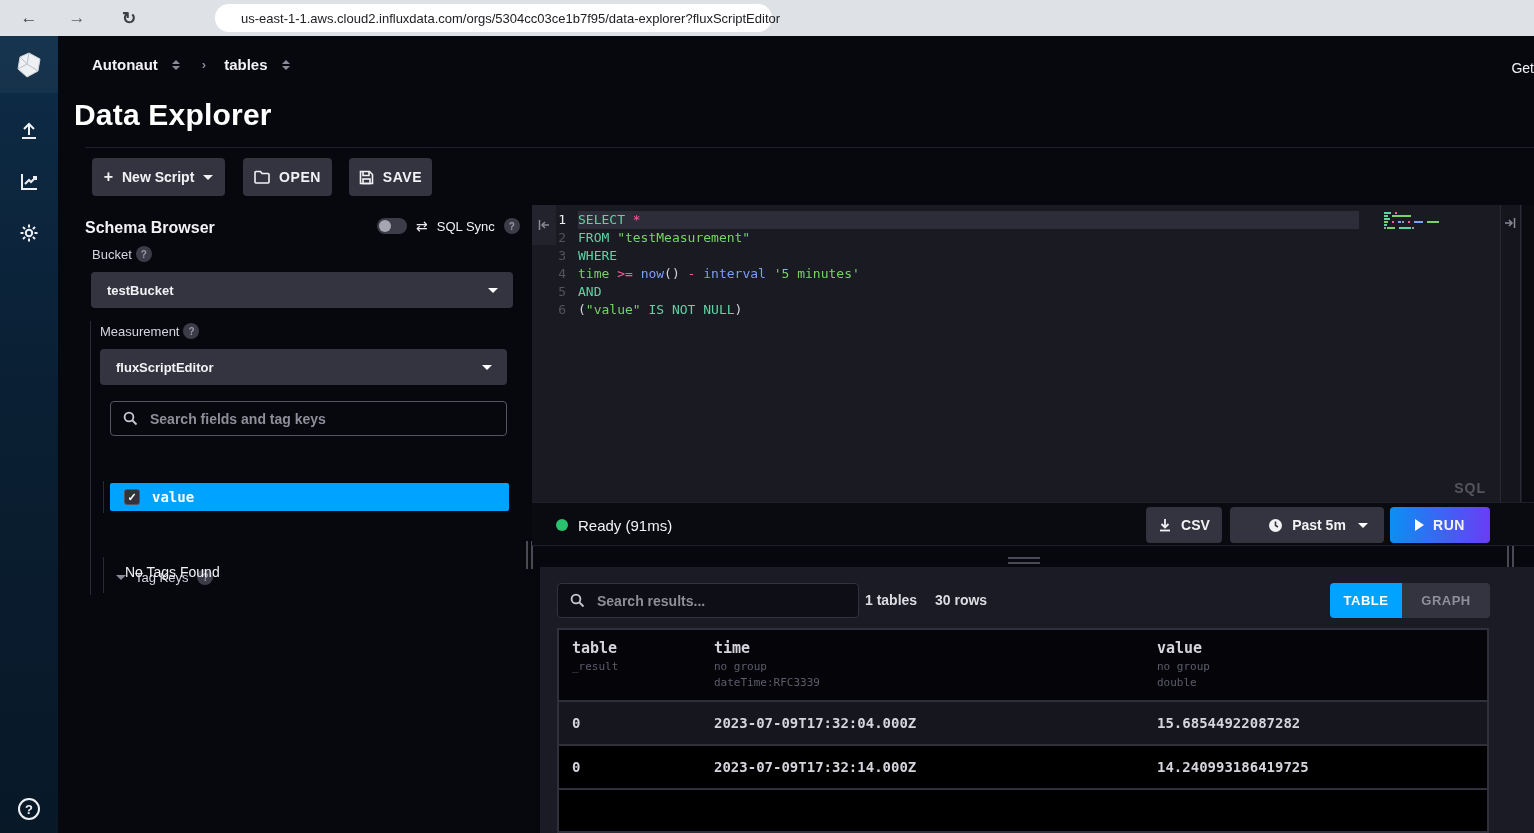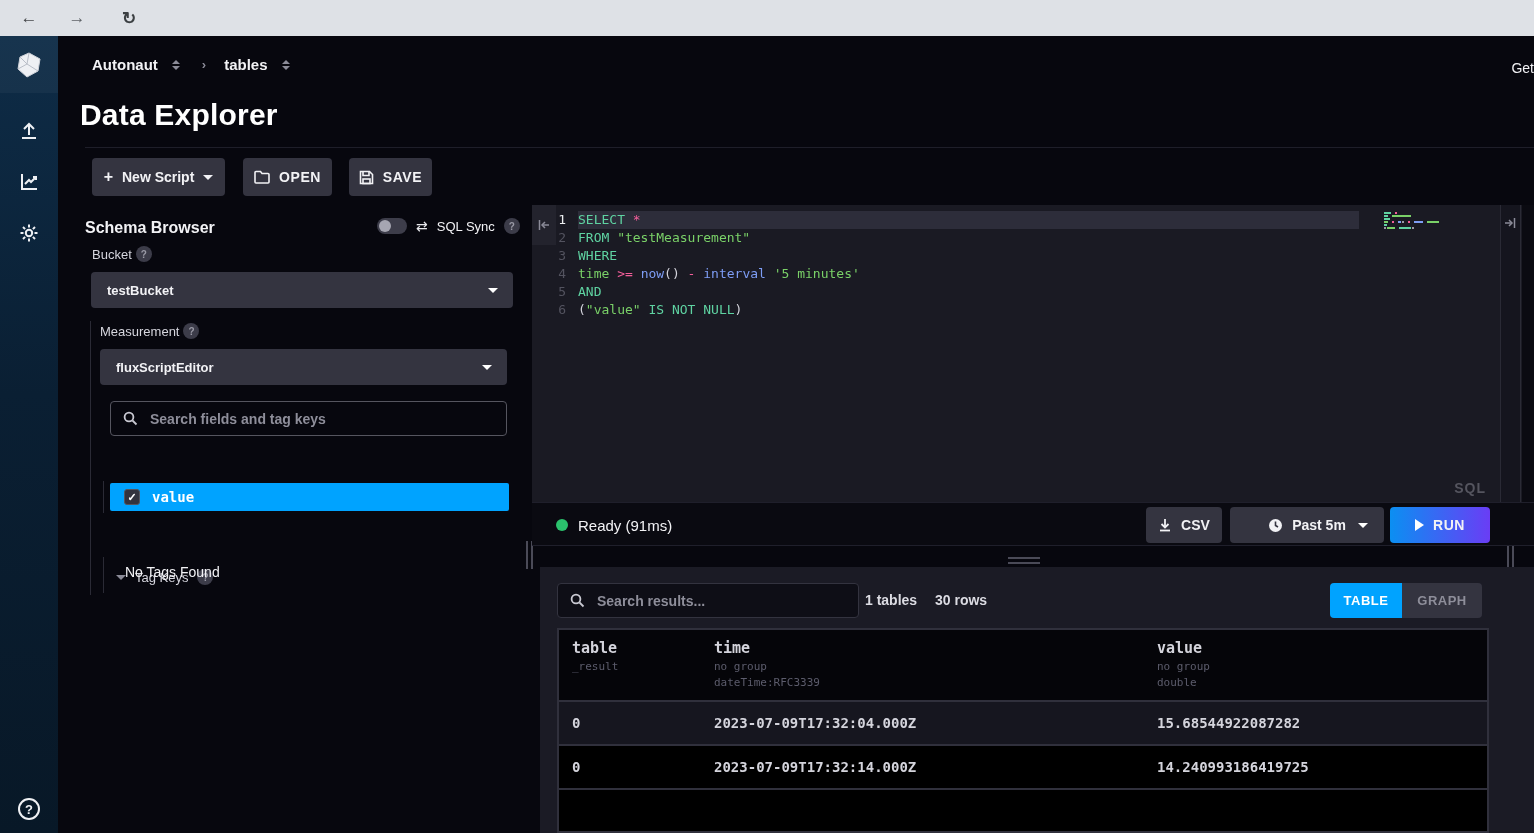--- a/index.html
+++ b/index.html
@@ -29,21 +29,21 @@
   
   .crumbs { position:absolute; left:34px; top:20px; display:flex; align-items:center; gap:10px; }
   .crumb-name { color:#f2f2f5; font-size:15px; font-weight:bold; cursor:pointer; }
   .updown { display:inline-flex; flex-direction:column; gap:2px; margin:0 4px; cursor:pointer; }
   .updown i { display:block; width:0; height:0; border-left:4px solid transparent; border-right:4px solid transparent; }
   .updown i.up { border-bottom:4px solid #8b8b98; }
   .updown i.dn { border-top:4px solid #8b8b98; }
   .crumb-sep { color:#8b8b98; font-size:13px; font-weight:bold; margin:0 8px; }
   .get-link { position:absolute; right:0px; top:24px; color:#f2f2f5; font-size:14px; cursor:pointer; }
 
-  .page-title { position:absolute; left:22px; top:62px; color:#ffffff; font-size:30px; font-weight:bold; letter-spacing:0.2px; }
+  .page-title { position:absolute; left:16px; top:62px; color:#ffffff; font-size:30px; font-weight:bold; letter-spacing:0.2px; }
   .title-rule { position:absolute; left:27px; top:111px; width:1449px; height:1px; background:#1e1e29; }
 
   
   .toolbar { position:absolute; left:34px; top:122px; display:flex; }
   .btn { height:38px; background:#343440; border-radius:4px; color:#f2f2f5; font-size:14px; font-weight:bold; display:flex; align-items:center; justify-content:center; gap:9px; cursor:pointer; }
   .btn-newscript { width:133px; }
   .btn-open { width:89px; margin-left:18px; letter-spacing:0.6px; }
   .btn-save { width:83px; margin-left:17px; letter-spacing:0.6px; }
   .caret { display:inline-block; width:0; height:0; border-left:5px solid transparent; border-right:5px solid transparent; border-top:5px solid #f2f2f5; }
   .plus { font-size:16px; font-weight:bold; }
@@ -126,40 +126,47 @@
   .results { position:absolute; left:482px; top:531px; width:994px; height:266px; background:#1b1b25; }
   .res-search { position:absolute; left:17px; top:16px; width:302px; height:35px; background:#0e0e16; border:1px solid #33333f; border-radius:4px; display:flex; align-items:center; }
   .res-search svg { margin-left:12px; flex:none; }
   .res-search input { flex:1; margin-left:12px; background:transparent; border:none; outline:none; color:#e8e8ec; font-size:14px; font-weight:bold; font-family:"Liberation Sans",sans-serif; }
   .res-search input::placeholder { color:#8e8e9a; }
   .res-count { position:absolute; top:25px; color:#dcdce3; font-size:14px; font-weight:bold; }
   .cnt-tables { left:325px; } .cnt-rows { left:395px; }
   .viewtoggle { position:absolute; left:790px; top:16px; height:35px; display:flex; border-radius:4px; overflow:hidden; }
   .vt-btn { height:35px; display:flex; align-items:center; justify-content:center; font-size:13px; font-weight:bold; letter-spacing:0.5px; cursor:pointer; }
   .vt-table { width:72px; background:#00a3ff; color:#fff; }
-  .vt-graph { width:80px; background:#343440; color:#8e8e9a; }
+  .vt-graph { width:88px; background:#343440; color:#8e8e9a; }
   .res-table { position:absolute; left:17px; top:61px; width:932px; height:205px; background:#000; border:2px solid #30303c; font-family:"DejaVu Sans Mono",monospace; overflow:hidden; }
   .thead { position:relative; height:72px; background:#050509; border-bottom:2px solid #30303c; }
   .tcol { position:absolute; top:9px; }
   .tcol-name { color:#d4d4dc; font-size:15px; font-weight:bold; }
   .tcol-sub { color:#5c5c6c; font-size:11px; margin-top:3px; }
   .trow { position:relative; height:44px; border-bottom:2px solid #30303c; }
   .trow.alt { background:#16161f; }
   .tcell { position:absolute; top:13px; color:#d4d4dc; font-size:14px; font-weight:bold; }
   .c0 { left:13px; } .c1 { left:155px; } .c2 { left:598px; }
 </style>
 </head>
 <body>
 
 <div class="screen">
 
   <div class="chrome">
     <span class="navbtn back">←</span>
     <span class="navbtn fwd">→</span>
     <span class="navbtn reload">↻</span>
+    <div class="omnibox">
+      <svg class="lock" width="12" height="14" viewBox="0 0 12 14">
+          <rect x="1" y="6" width="10" height="7" rx="1" fill="#5f6368"></rect>
+          <path d="M3.5 6V4.5a2.5 2.5 0 0 1 5 0V6" fill="none" stroke="#5f6368" stroke-width="1.6"></path>
+        </svg>
+      <span class="url">us-east-1-1.aws.cloud2.influxdata.com/orgs/5304cc03ce1b7f95/data-explorer?fluxScriptEditor</span>
+    </div>
   </div>
 
   <div class="app">
 
     <nav class="sidebar">
       <div class="logo-cell">
         <svg width="28" height="28" viewBox="0 0 28 28">
             <polygon points="14,2 25,8 23,20 12,26 3,18 5,6" fill="#eef0f4" stroke="#cfd3da" stroke-width="1"></polygon>
             <path d="M14 2 L12 13 L23 20 M12 13 L3 18 M12 13 L5 6" fill="none" stroke="#b9bec8" stroke-width="1"></path>
           </svg>

